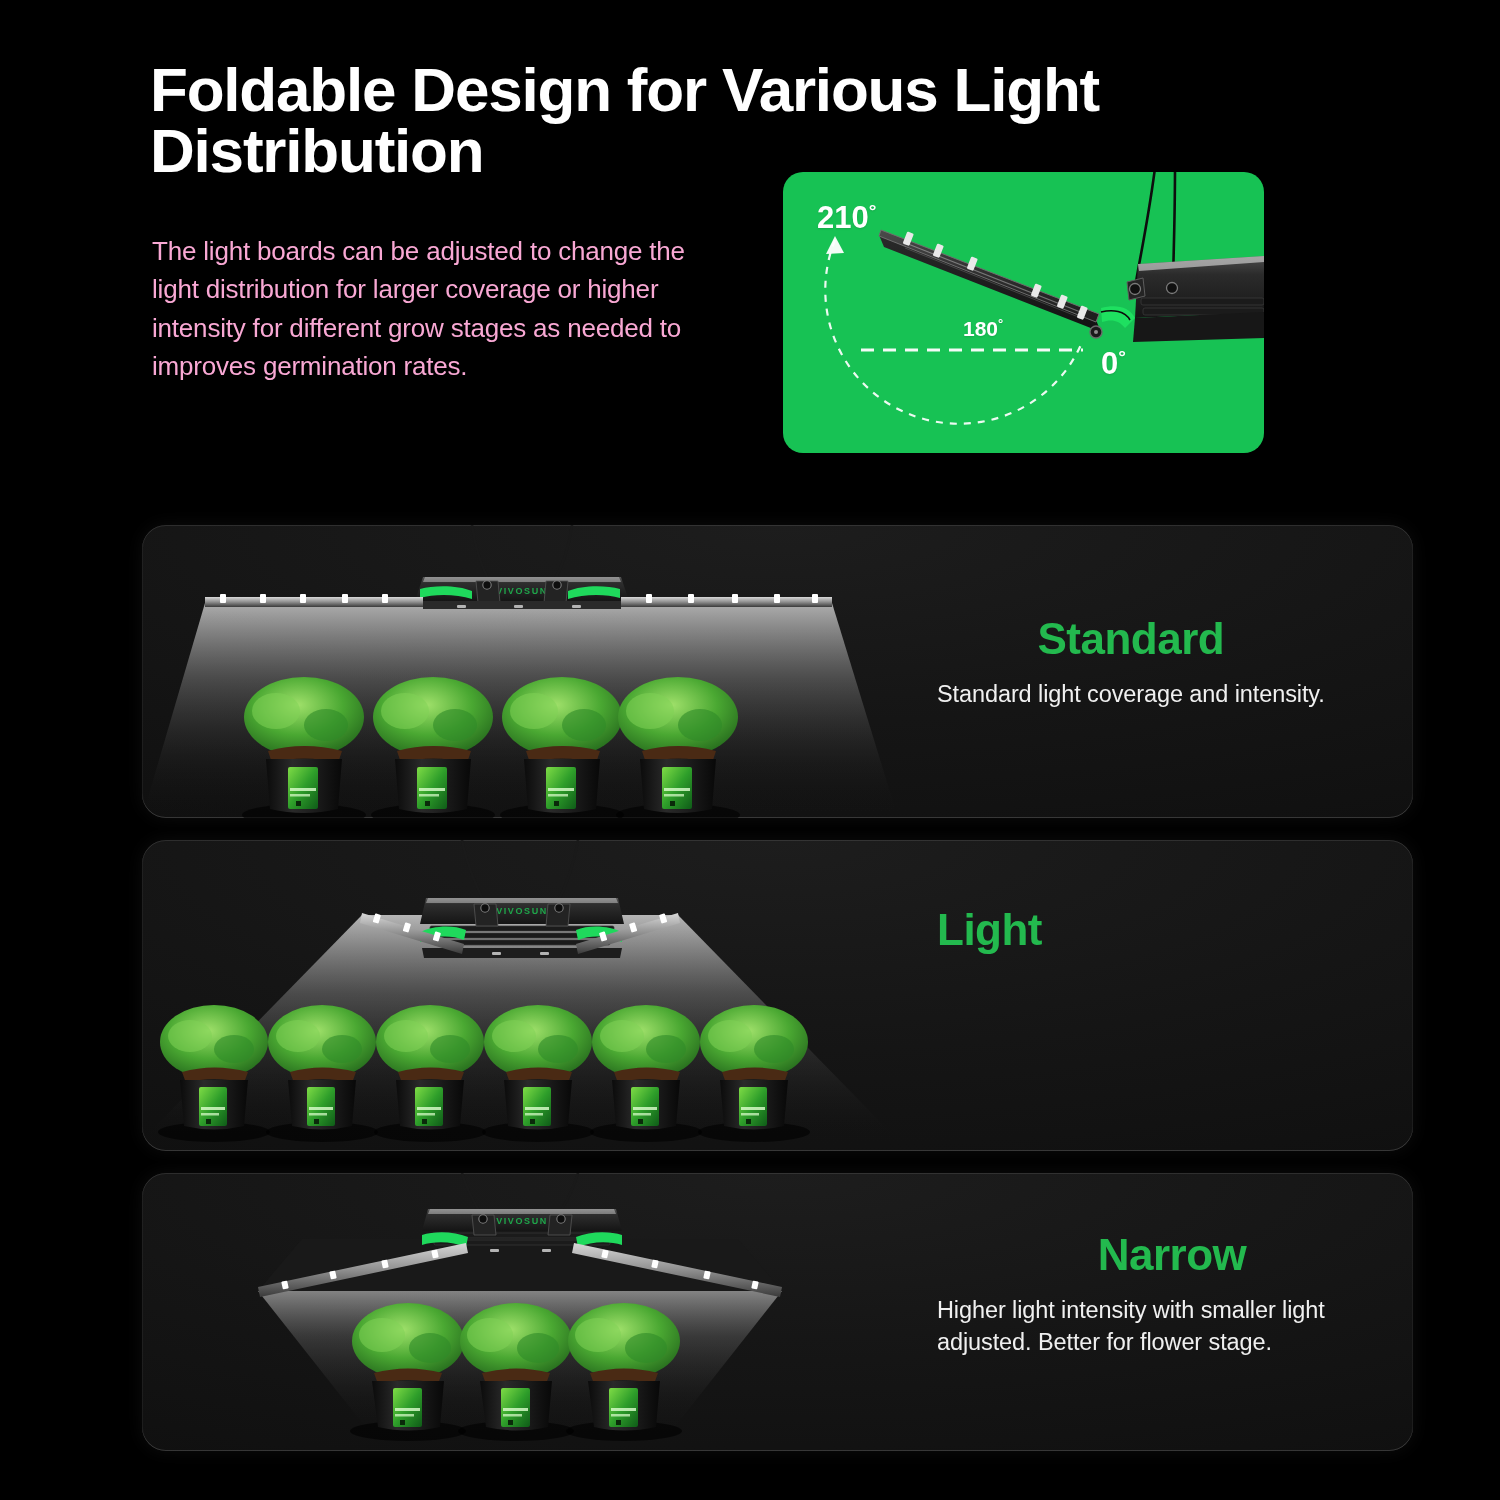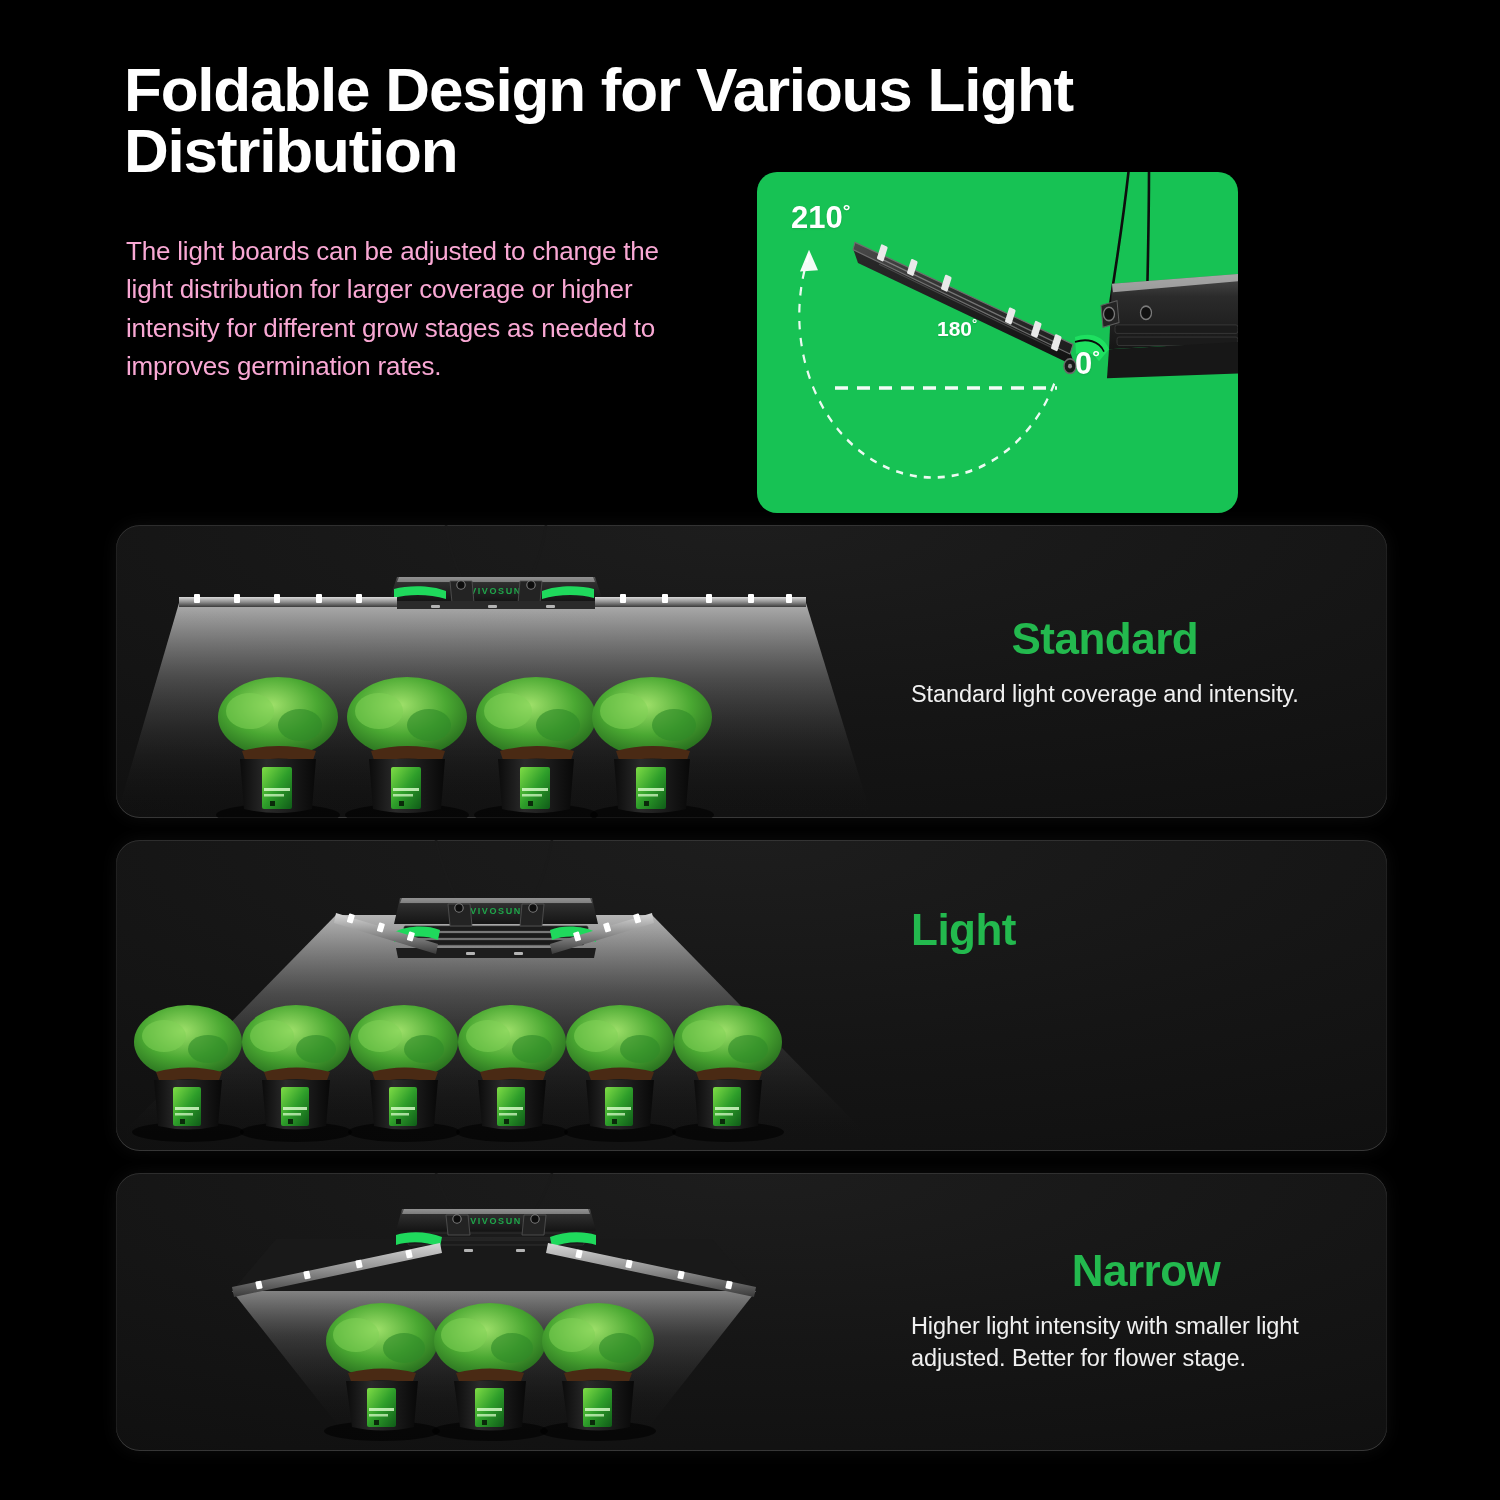--- a/index.html
+++ b/index.html
@@ -1,37 +1,37 @@
 <!DOCTYPE html>
 <html><head>
 <meta charset="utf-8">
 <style>
   * { margin:0; padding:0; box-sizing:border-box; }
   html,body{ background:#000; }
   body{
     width:1500px; height:1500px; position:relative; overflow:hidden;
     font-family:"Liberation Sans", sans-serif; color:#fff;
   }
-  #stage{ position:absolute; inset:0; background:#000; }
+  #stage{ position:absolute; inset:0; background:#000;margin-left:26px; }
 
   
   .headline{
     position:absolute; left:124px; top:60px; width:1260px;
     font-size:62px; line-height:0.98; font-weight:bold; letter-spacing:-1.2px;
     color:#fff; font-family:"Liberation Sans", sans-serif;
   }
   .intro{
     position:absolute; left:126px; top:232px; width:580px;
     font-size:26px; line-height:1.48; font-weight:normal; color:#f9a8d4;
     letter-spacing:-0.2px;
   }
 
   
   .greenpanel{
-    position:absolute; left:757px; top:172px; width:481px; height:341px;
+    position:absolute; left:757px; top:172px; width:481px; height:281px;
     background:#17c254; border-radius:20px; overflow:hidden;
   }
   .gp-svg{ position:absolute; inset:0; width:100%; height:100%; }
   .ang{
     position:absolute; color:#fff; font-weight:bold;
     font-family:"Liberation Sans", sans-serif; text-shadow:0 1px 2px rgba(0,0,0,.12);
   }
   .ang sup{ font-size:.62em; vertical-align:super; font-weight:bold; }
   .ang-210{ left:34px; top:28px; font-size:31px; }
   .ang-180{ left:180px; top:144px; font-size:21px; }
@@ -54,21 +54,21 @@
   .card-1{ top:525px;  height:293px; }
   .card-2{ top:840px;  height:311px; }
   .card-3{ top:1173px; height:278px; }
 
   .scene{ position:absolute; left:0; top:0; bottom:0; width:756px; overflow:hidden; }
   .scene svg{ position:absolute; inset:0; width:100%; height:100%; }
 
   .copy{ position:absolute; }
   .copy-1{ left:795px; top:92px; }
   .copy-2{ left:795px; top:68px; }
-  .copy-3{ left:795px; top:76px; }
+  .copy-3{ left:795px; top:60px; }
   .mode-title{
     font-size:44px; font-weight:bold; color:#23b94e; letter-spacing:-0.5px;
     line-height:1.0; margin-bottom:18px;
     font-family:"Liberation Sans", sans-serif;
     text-align:center;
   }
   .mode-desc{
     font-size:23.5px; line-height:1.35; color:#f0f0f0; font-weight:normal;
     max-width:470px; letter-spacing:-0.1px;
   }

